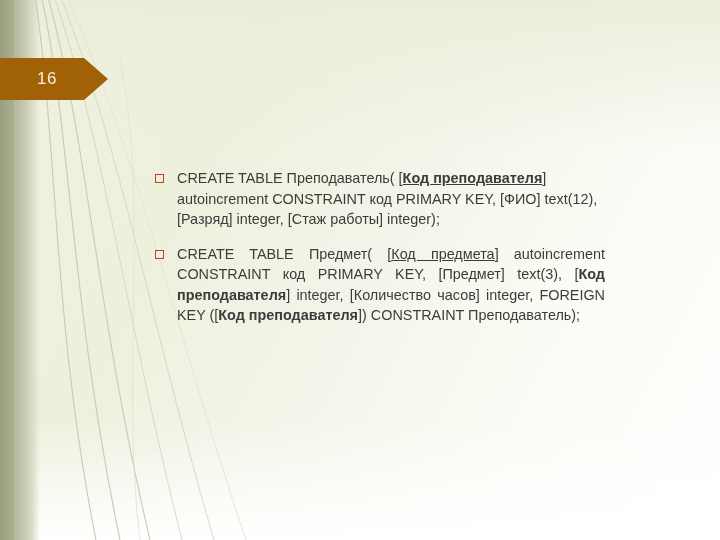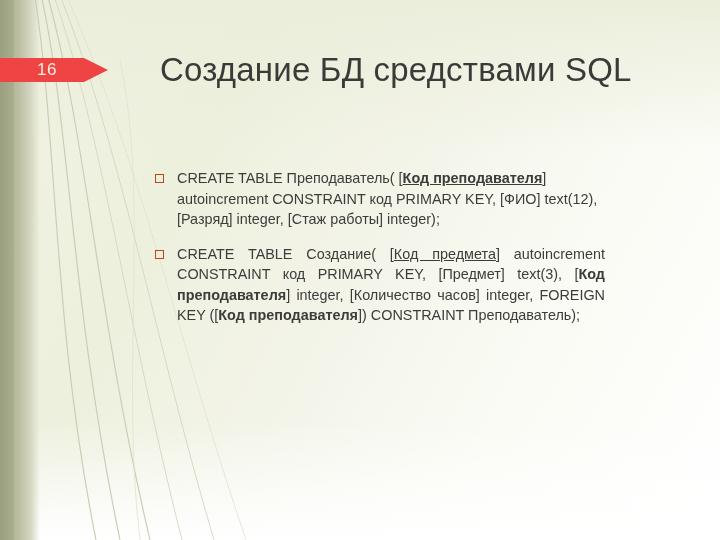--- a/index.html
+++ b/index.html
@@ -47,22 +47,22 @@
     left: 0; top: 0;
     width: 720px; height: 540px;
     pointer-events: none;
   }
   
   .slide-number-banner {
     position: absolute;
     left: 0;
     top: 58px;
     width: 108px;
-    height: 24px;
-    background: #ef4444;
+    height: 42px;
+    background: #a16207;
     clip-path: polygon(0 0, 84px 0, 108px 50%, 84px 100%, 0 100%);
     display: flex;
     align-items: center;
     justify-content: center;
   }
   .slide-number-banner .num {
     color: #f7efe2;
     font-size: 17px;
     letter-spacing: 0.5px;
     margin-right: 14px;
@@ -148,32 +148,31 @@
     <g fill="none" stroke="#dfe1cd" stroke-width="0.9" opacity="0.85">
       <path d="M 64 -10 C 140 160, 178 340, 246 540"></path>
       <path d="M 120 60 C 150 200, 120 380, 140 540"></path>
     </g>
   </svg>
 
   <div class="slide-number-banner">
     <span class="num">16</span>
   </div>
 
-  <div class="title">Создание БД средствами SQL</div>
 
   <div class="body">
 
     <div class="bullet-row">
       <div class="bullet-marker"><span></span></div>
       <div class="bullet-text">
         <span>CREATE TABLE Преподаватель( [</span><span class="b ul">Код преподавателя</span><span>] autoincrement CONSTRAINT код PRIMARY KEY, [ФИО] text(12), [Разряд] integer, [Стаж работы] integer);</span>
       </div>
     </div>
 
     <div class="bullet-row">
       <div class="bullet-marker"><span></span></div>
       <div class="bullet-text justify">
-        <span>CREATE TABLE Создание( [</span><span class="ul">Код предмета</span><span>] autoincrement CONSTRAINT код PRIMARY KEY, [Предмет] text(3), [</span><span class="b">Код преподавателя</span><span>] integer, [Количество часов] integer, FOREIGN KEY ([</span><span class="b">Код преподавателя</span><span>]) CONSTRAINT Преподаватель);</span>
+        <span>CREATE TABLE Предмет( [</span><span class="ul">Код предмета</span><span>] autoincrement CONSTRAINT код PRIMARY KEY, [Предмет] text(3), [</span><span class="b">Код преподавателя</span><span>] integer, [Количество часов] integer, FOREIGN KEY ([</span><span class="b">Код преподавателя</span><span>]) CONSTRAINT Преподаватель);</span>
       </div>
     </div>
 
   </div>
 </div>
 
 </body></html>

